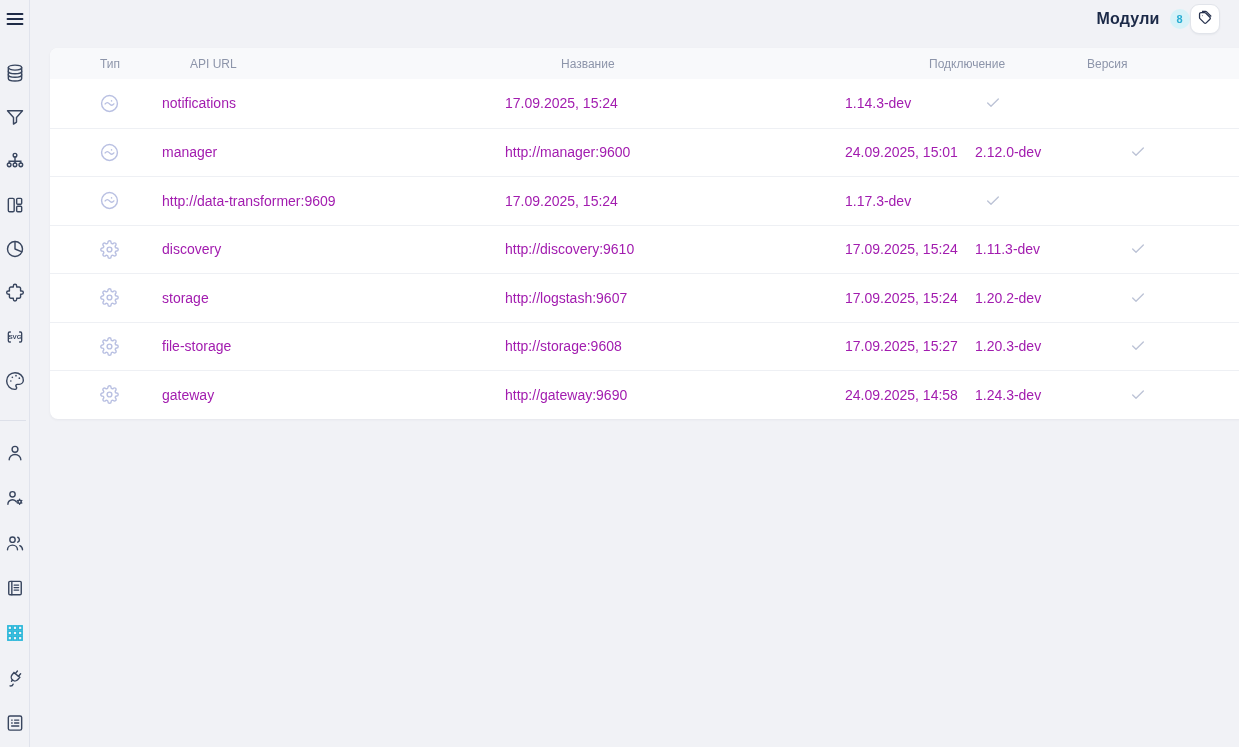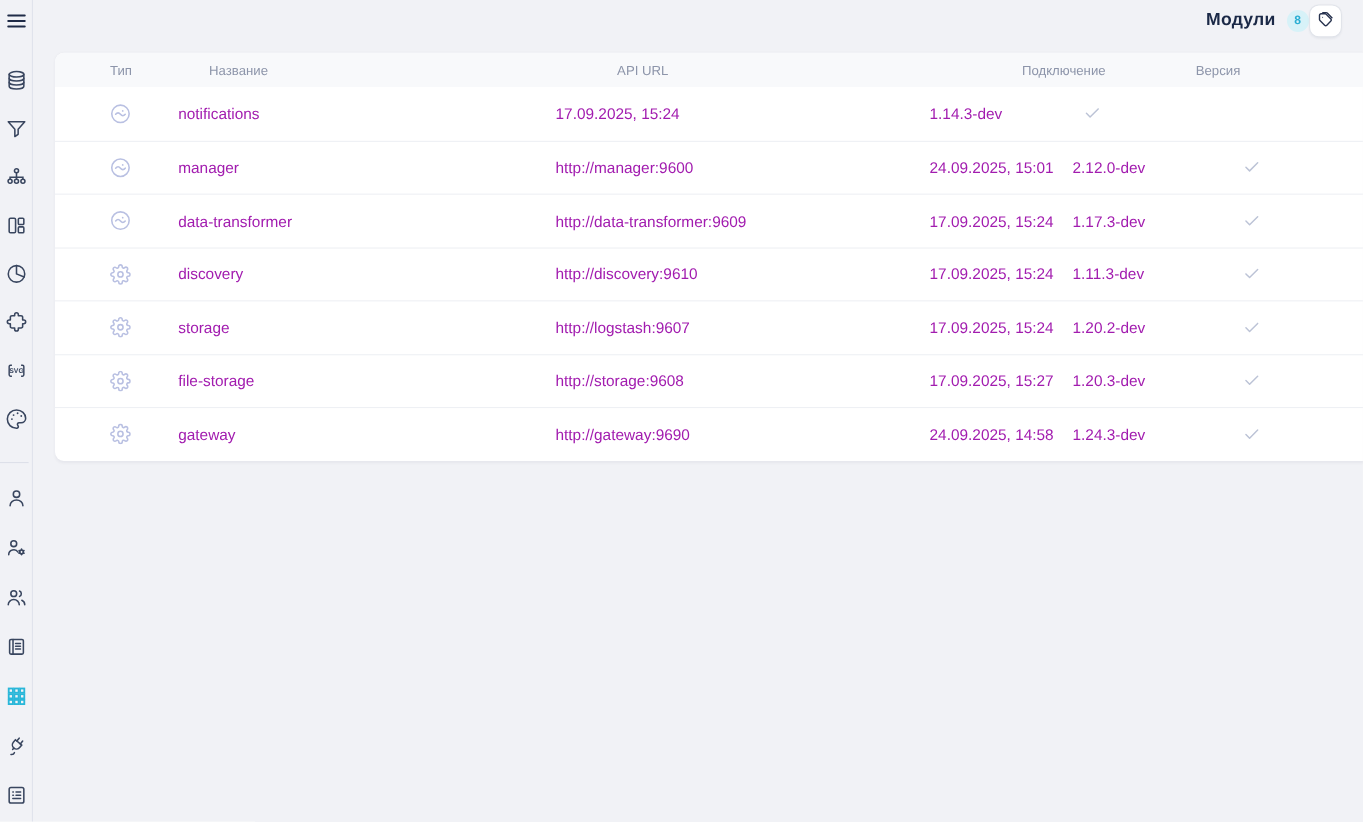--- a/index.html
+++ b/index.html
@@ -216,22 +216,22 @@
               </svg>
           </span>
         </button>
         <div class="avatar">КЛ</div>
       </div>
     </div>
 
     <div class="card">
       <div class="grid-row thead">
         <div class="cell">Тип</div>
+        <div class="cell">API URL</div>
         <div class="cell">Название</div>
-        <div class="cell">API URL</div>
         <div class="cell">Подключение</div>
         <div class="cell">Версия</div>
         <div class="cell">Версия</div>
       </div>
 
       <div class="tbody">
 
         <div class="grid-row trow">
           <div class="type-cell">
               <svg viewBox="0 0 24 24">
@@ -264,21 +264,20 @@
               </svg>
             </div>
         </div>
 
         <div class="grid-row trow">
           <div class="type-cell">
               <svg viewBox="0 0 24 24">
                 <use href="#i-logo"></use>
               </svg>
             </div>
-          <div>data-transformer</div>
           <div>http://data-transformer:9609</div>
           <div>17.09.2025, 15:24</div>
           <div>1.17.3-dev</div>
           <div class="status-cell">
               <svg viewBox="0 0 24 24">
                 <use href="#i-check"></use>
               </svg>
             </div>
         </div>
 

